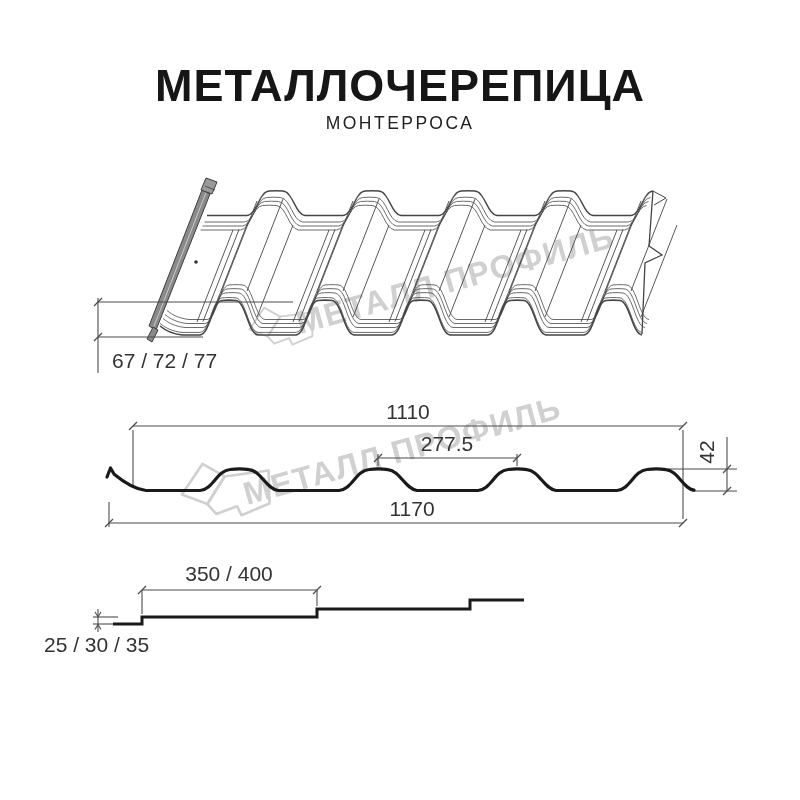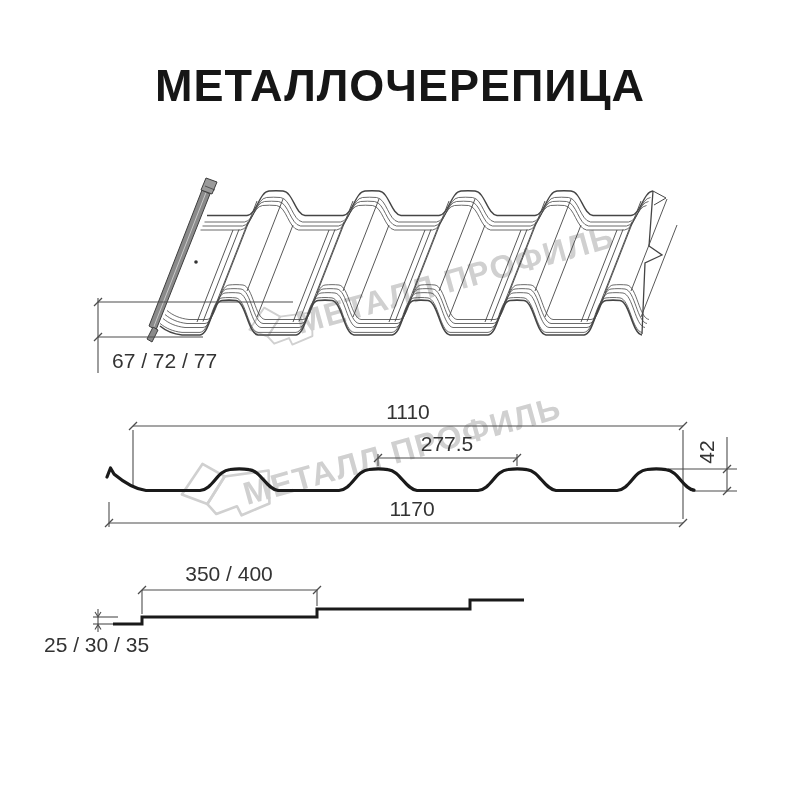--- a/index.html
+++ b/index.html
@@ -41,20 +41,21 @@
   .wm-logo { stroke: #d0d0d0; stroke-width: 2.6; fill: none; stroke-linejoin: round; }
   .profile2d { stroke: #1a1a1a; stroke-width: 3.2; fill: none; stroke-linejoin: round; stroke-linecap: round; }
   .stepline { stroke: #1a1a1a; stroke-width: 3; fill: none; stroke-linejoin: miter; }
 </style>
 </head>
 <body>
 
 <div id="page">
 
   <h1 id="title">МЕТАЛЛОЧЕРЕПИЦА</h1>
+  <div id="subtitle">МОНТЕРРОСА</div>
 
   <svg id="diagram" width="800" height="800" viewBox="0 0 800 800">
 
     <defs>
 
       <path id="fw3d" d="M160 326 C166 331 173 334 182 335 L200 335
         c10 -1 12 -33.5 22 -34.5 c5 -0.5 9 -0.5 14 0 c10 1.5 12 33 22 34.5 l38 0
         c10 -1 12 -33.5 22 -34.5 c5 -0.5 9 -0.5 14 0 c10 1.5 12 33 22 34.5 l38 0
         c10 -1 12 -33.5 22 -34.5 c5 -0.5 9 -0.5 14 0 c10 1.5 12 33 22 34.5 l38 0
         c10 -1 12 -33.5 22 -34.5 c5 -0.5 9 -0.5 14 0 c10 1.5 12 33 22 34.5 l38 0

